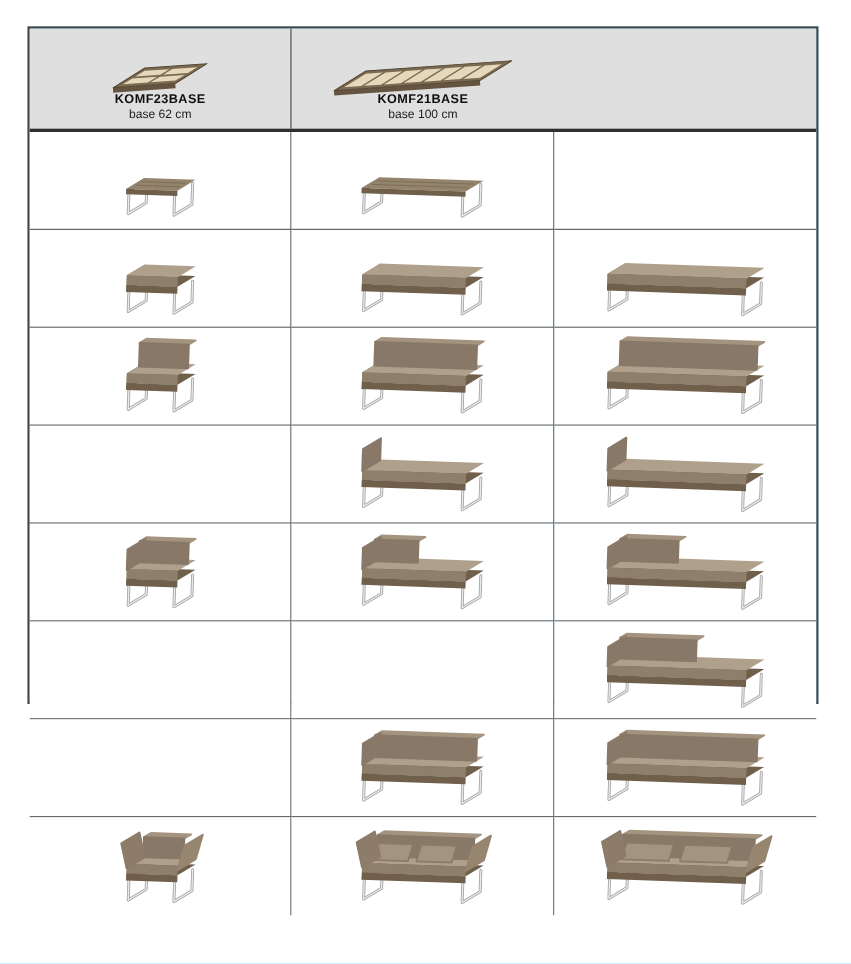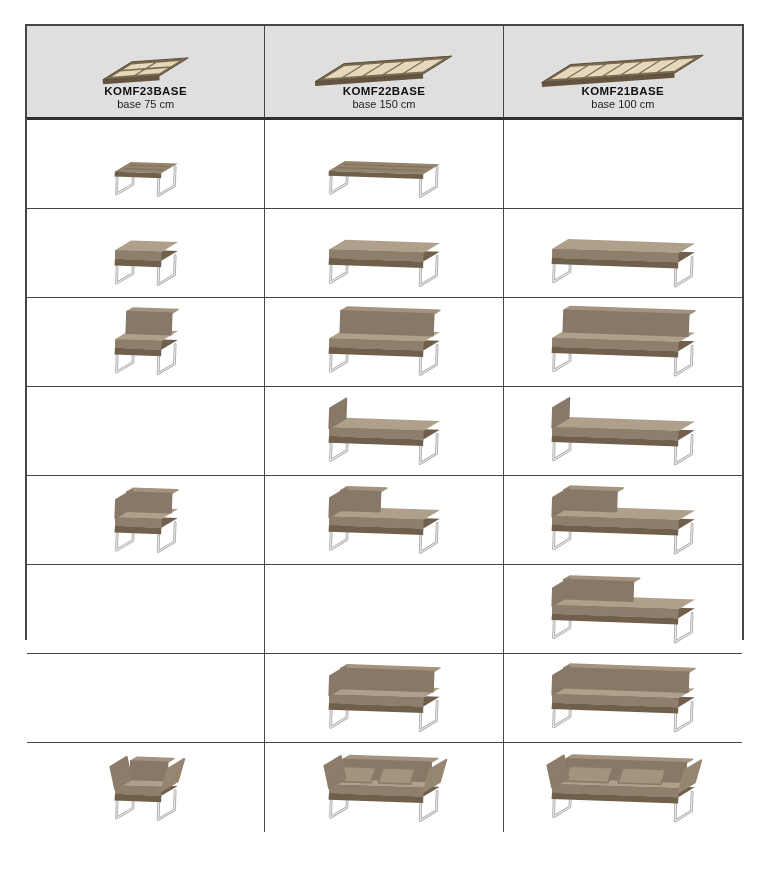--- a/index.html
+++ b/index.html
@@ -53,39 +53,21 @@
               <polygon points="61.0,54.0 125.0,54.0 125.0,59.0 61.0,59.0" fill="#655540"></polygon>
               <polygon points="61.0,54.0 125.0,54.0 159.0,36.0 95.0,36.0" fill="#7b6a52" stroke="#544733" stroke-width="1" stroke-linejoin="round"></polygon>
               <polygon points="71.4,51.1 96.9,51.1 106.8,45.9 81.3,45.9" fill="#e6d8bb"></polygon>
               <polygon points="84.7,44.1 110.2,44.1 120.1,38.9 94.6,38.9" fill="#e6d8bb"></polygon>
               <polygon points="99.9,51.1 125.4,51.1 135.3,45.9 109.8,45.9" fill="#e6d8bb"></polygon>
               <polygon points="113.2,44.1 138.7,44.1 148.6,38.9 123.1,38.9" fill="#e6d8bb"></polygon>
             </g>
           </svg>
         </div>
       <div class="code">KOMF23BASE</div>
-      <div class="size">base 75 cm</div>
-    </div>
-    <div class="hcell">
-      <div class="himg">
-          <svg viewBox="0 0 220 70" width="195" height="62" aria-hidden="true">
-            <g transform="rotate(-4 110 45)">
-              <polygon points="32.0,54.0 66.0,36.0 66.0,41.0 32.0,59.0" fill="#544733"></polygon>
-              <polygon points="32.0,54.0 154.0,54.0 154.0,59.0 32.0,59.0" fill="#655540"></polygon>
-              <polygon points="32.0,54.0 154.0,54.0 188.0,36.0 66.0,36.0" fill="#7b6a52" stroke="#544733" stroke-width="1" stroke-linejoin="round"></polygon>
-              <polygon points="42.4,51.1 62.4,51.1 85.6,38.9 65.6,38.9" fill="#e6d8bb"></polygon>
-              <polygon points="65.4,51.1 85.4,51.1 108.6,38.9 88.6,38.9" fill="#e6d8bb"></polygon>
-              <polygon points="88.4,51.1 108.4,51.1 131.6,38.9 111.6,38.9" fill="#e6d8bb"></polygon>
-              <polygon points="111.4,51.1 131.4,51.1 154.6,38.9 134.6,38.9" fill="#e6d8bb"></polygon>
-              <polygon points="134.4,51.1 154.4,51.1 177.6,38.9 157.6,38.9" fill="#e6d8bb"></polygon>
-            </g>
-          </svg>
-        </div>
-      <div class="code">KOMF22BASE</div>
-      <div class="size">base 150 cm</div>
+      <div class="size">base 62 cm</div>
     </div>
     <div class="hcell">
       <div class="himg">
           <svg viewBox="0 0 220 70" width="195" height="62" aria-hidden="true">
             <g transform="rotate(-4 110 45)">
               <polygon points="18.0,54.0 52.0,36.0 52.0,41.0 18.0,59.0" fill="#544733"></polygon>
               <polygon points="18.0,54.0 168.0,54.0 168.0,59.0 18.0,59.0" fill="#655540"></polygon>
               <polygon points="18.0,54.0 168.0,54.0 202.0,36.0 52.0,36.0" fill="#7b6a52" stroke="#544733" stroke-width="1" stroke-linejoin="round"></polygon>
               <polygon points="28.4,51.1 45.9,51.1 69.0,38.9 51.6,38.9" fill="#e6d8bb"></polygon>
               <polygon points="48.9,51.1 66.3,51.1 89.4,38.9 72.0,38.9" fill="#e6d8bb"></polygon>

